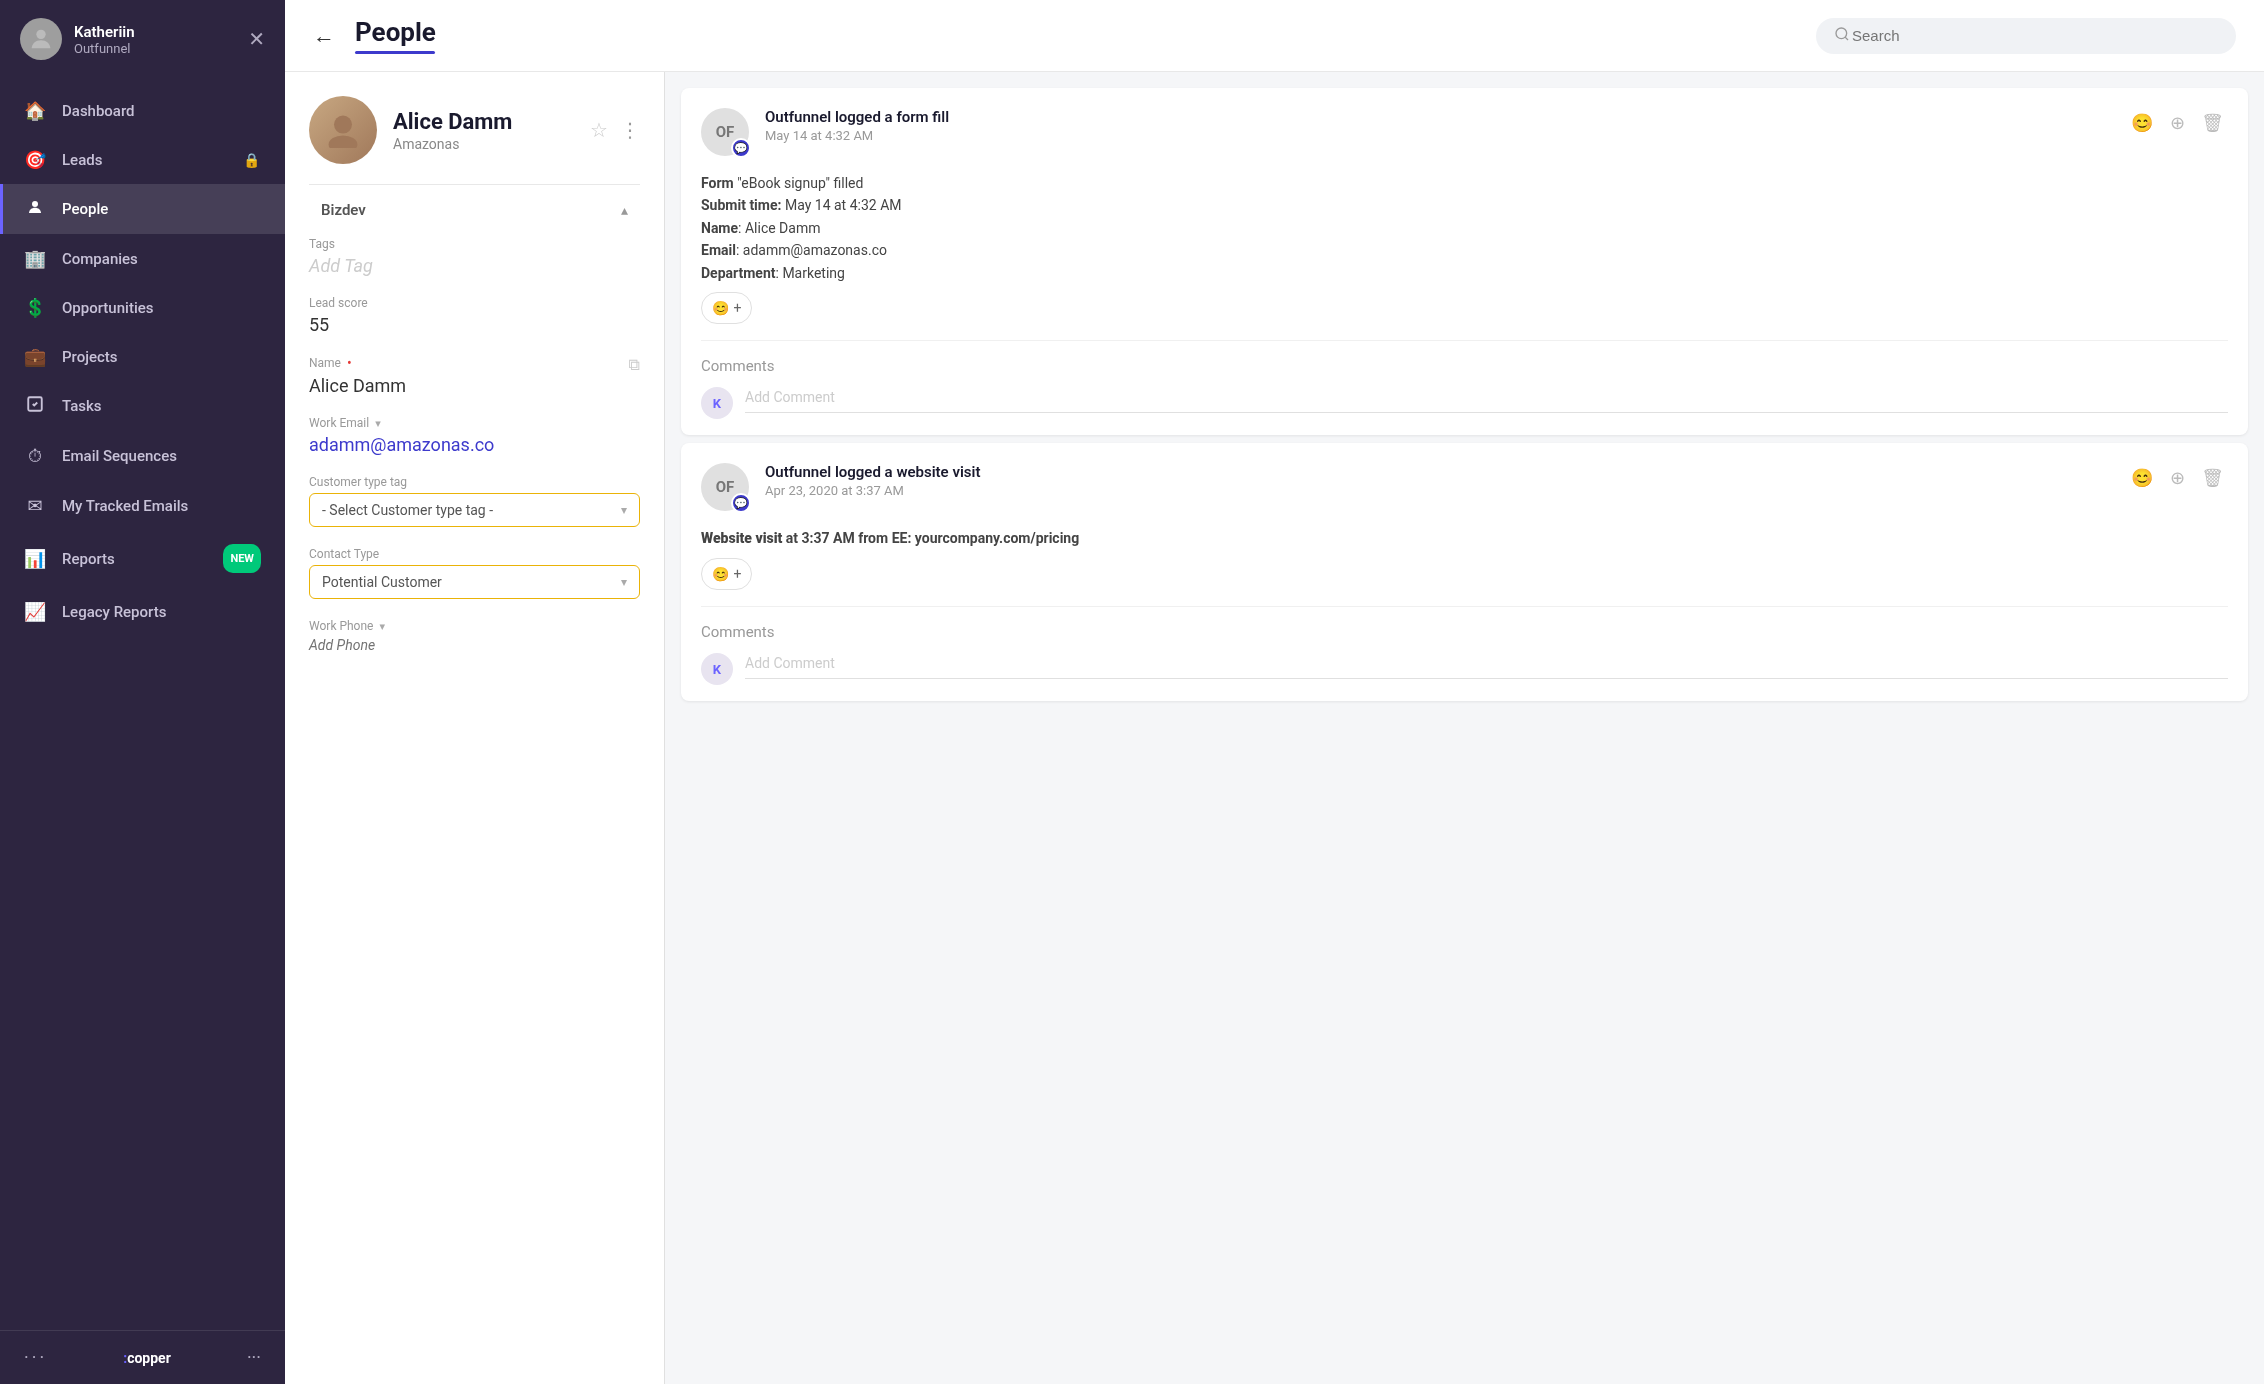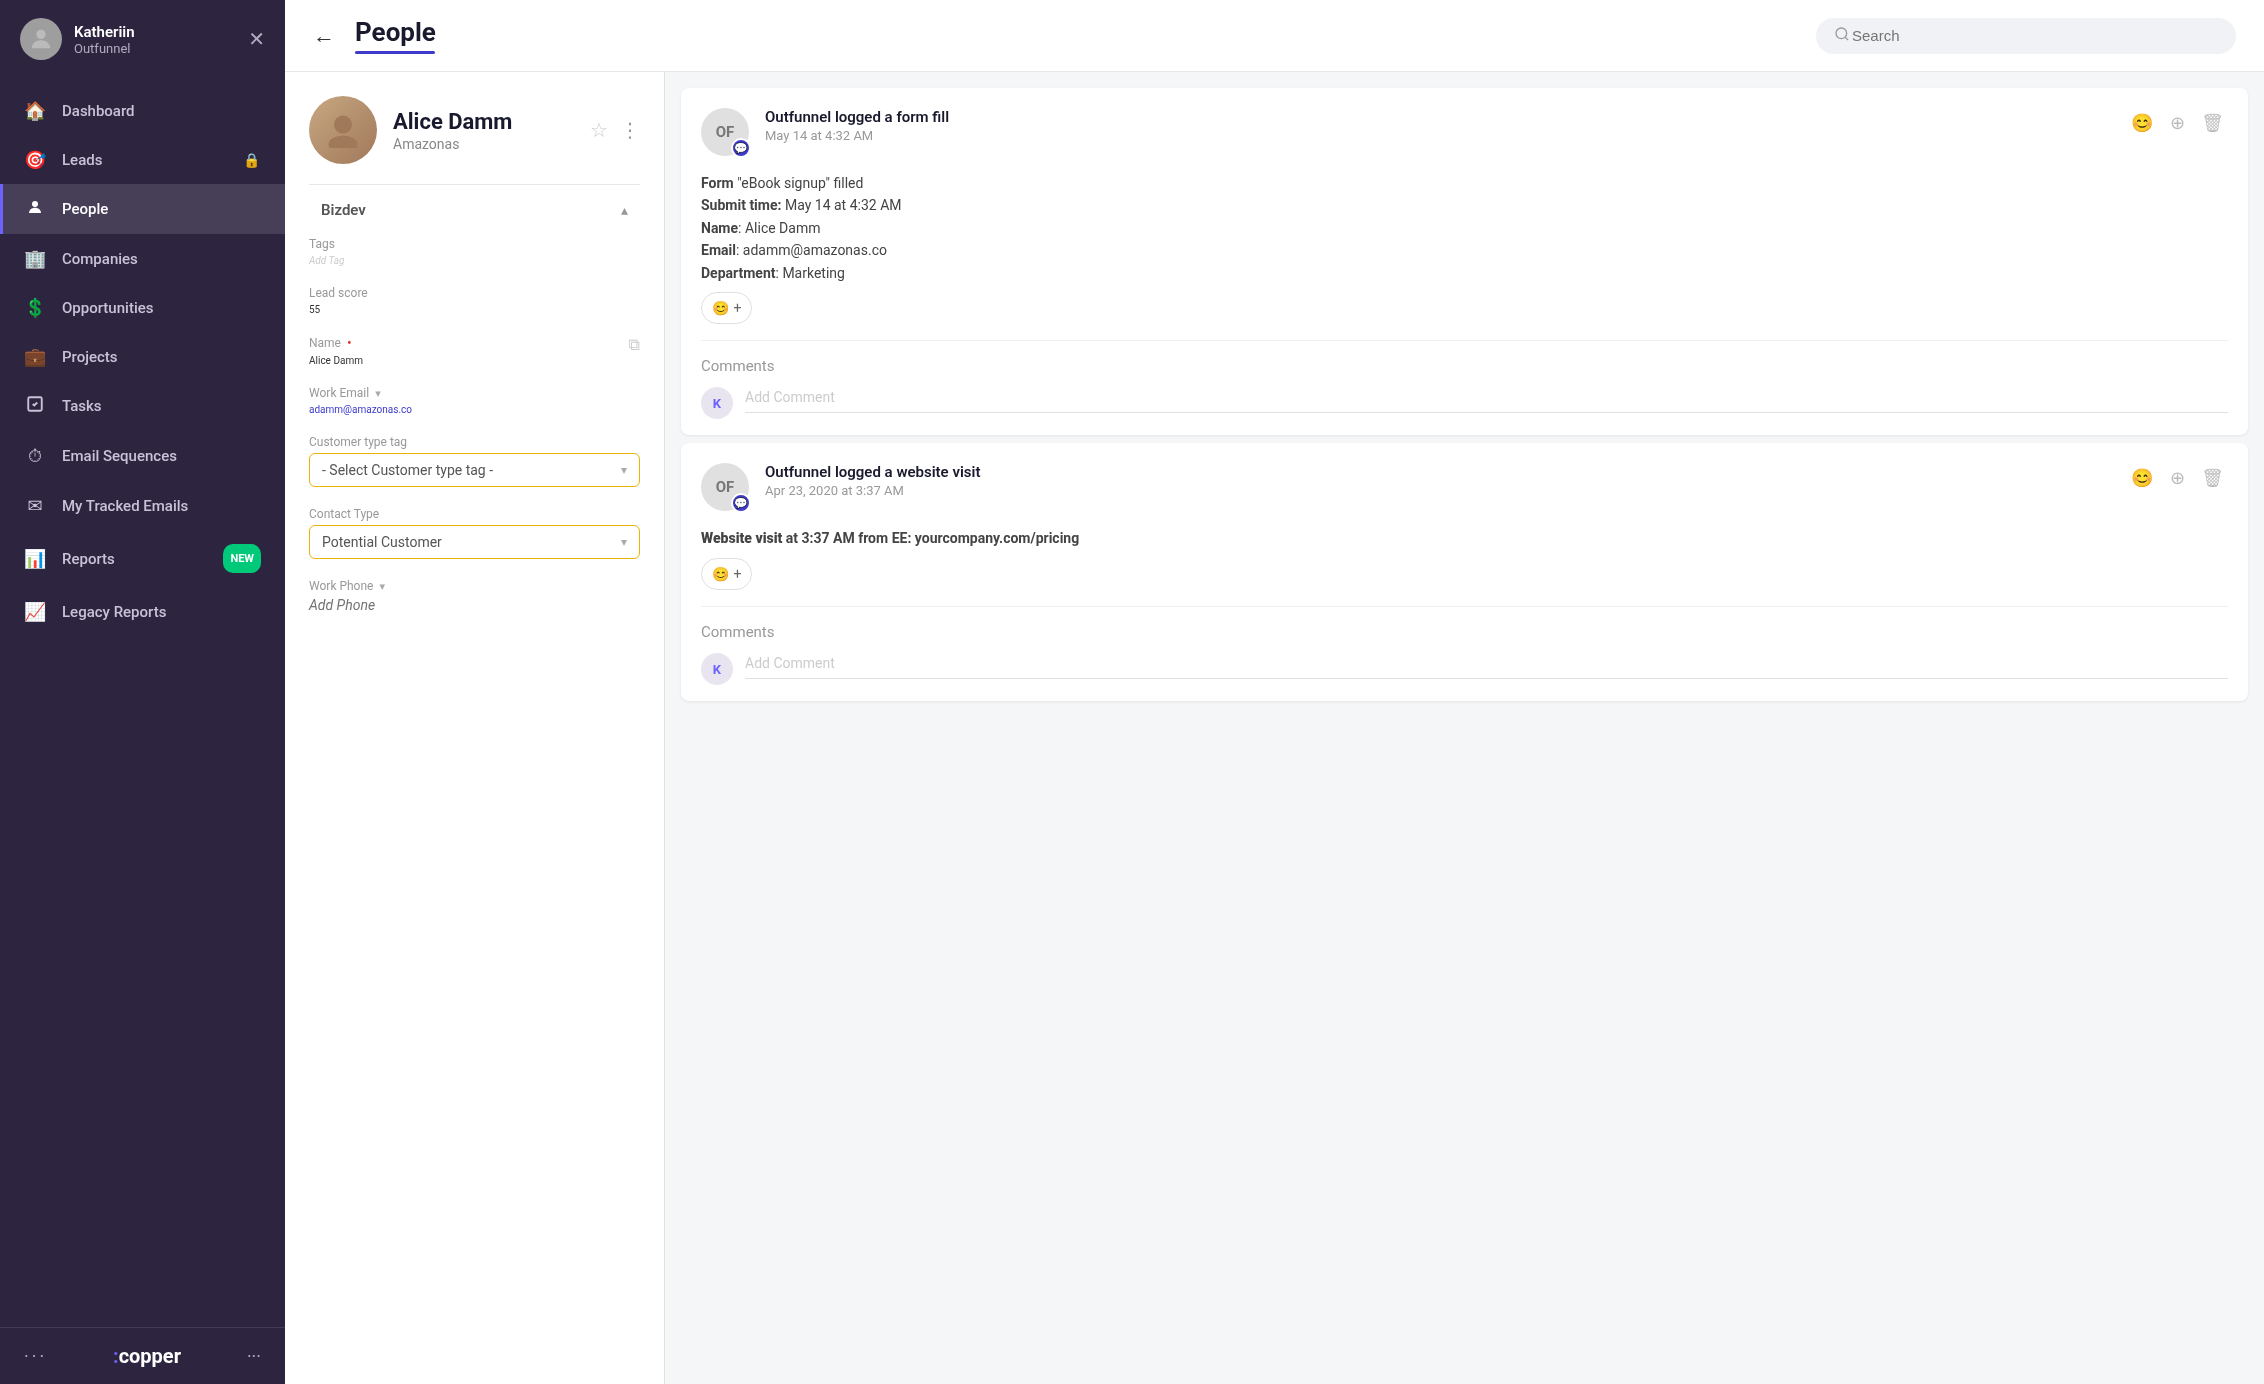--- a/index.html
+++ b/index.html
@@ -75,21 +75,21 @@
     }
 
     .sidebar-footer {
       padding: 16px 24px;
       border-top: 1px solid rgba(255,255,255,0.1);
       display: flex;
       align-items: center;
       justify-content: space-between;
     }
     .sidebar-dots { color: #b0aac0; font-size: 18px; letter-spacing: 3px; }
-    .copper-logo { color: #fff; font-size: 20px; font-weight: 700; }
+    .copper-logo { color: #fff; font-size: 14px; font-weight: 700; }
     .copper-logo span { color: #6c63ff; }
     .sidebar-footer-dots { color: #b0aac0; font-size: 18px; }
 
     
     .main-content {
       flex: 1;
       display: flex;
       flex-direction: column;
       overflow: hidden;
     }
@@ -201,21 +201,21 @@
     .field-label {
       font-size: 12px;
       color: #999;
       margin-bottom: 4px;
       display: flex;
       align-items: center;
       gap: 6px;
     }
     .field-label .required-dot { color: #e53935; font-size: 14px; }
     .field-label .dropdown-arrow { color: #aaa; font-size: 11px; cursor: pointer; }
-    .field-value { font-size: 10px; color: #333; }
+    .field-value { font-size: 18px; color: #333; }
     .field-value.email { color: #3d3acc; cursor: pointer; }
     .field-value.placeholder { color: #ccc; font-style: italic; }
     .field-copy-btn {
       position: absolute;
       right: 24px;
       top: 10px;
       color: #ccc;
       font-size: 16px;
       cursor: pointer;
     }

